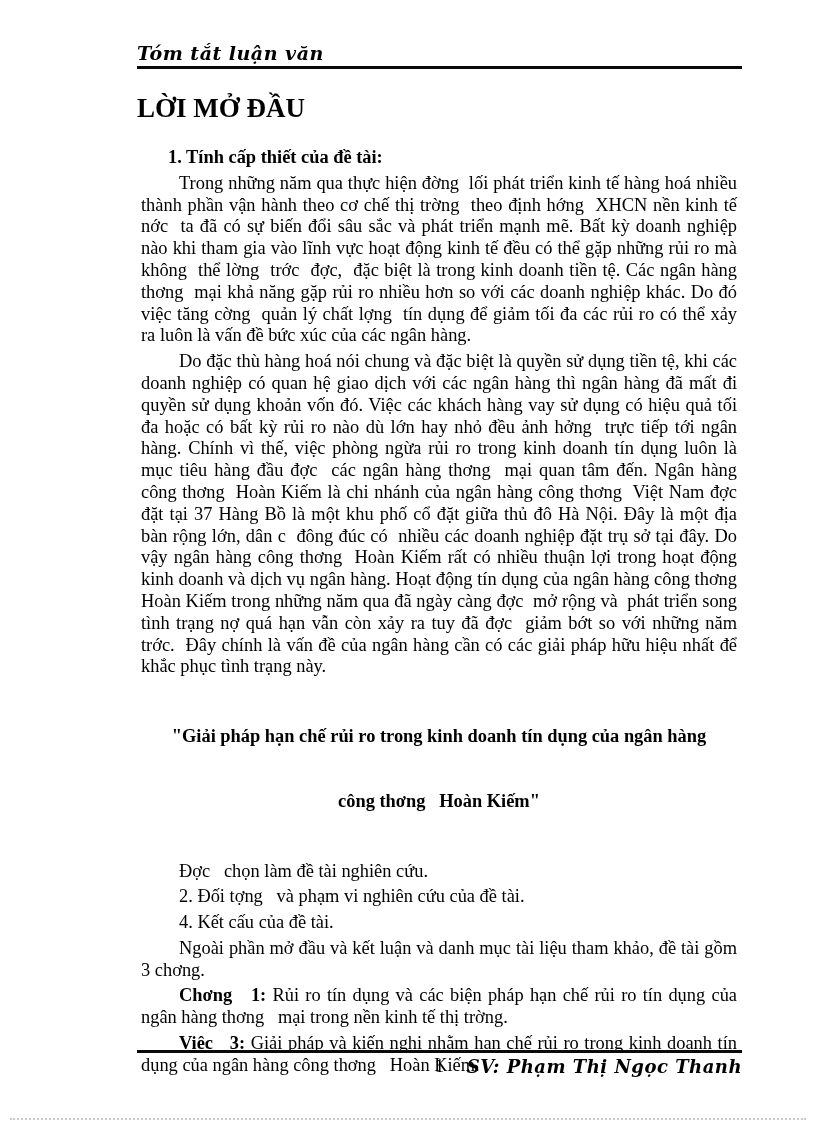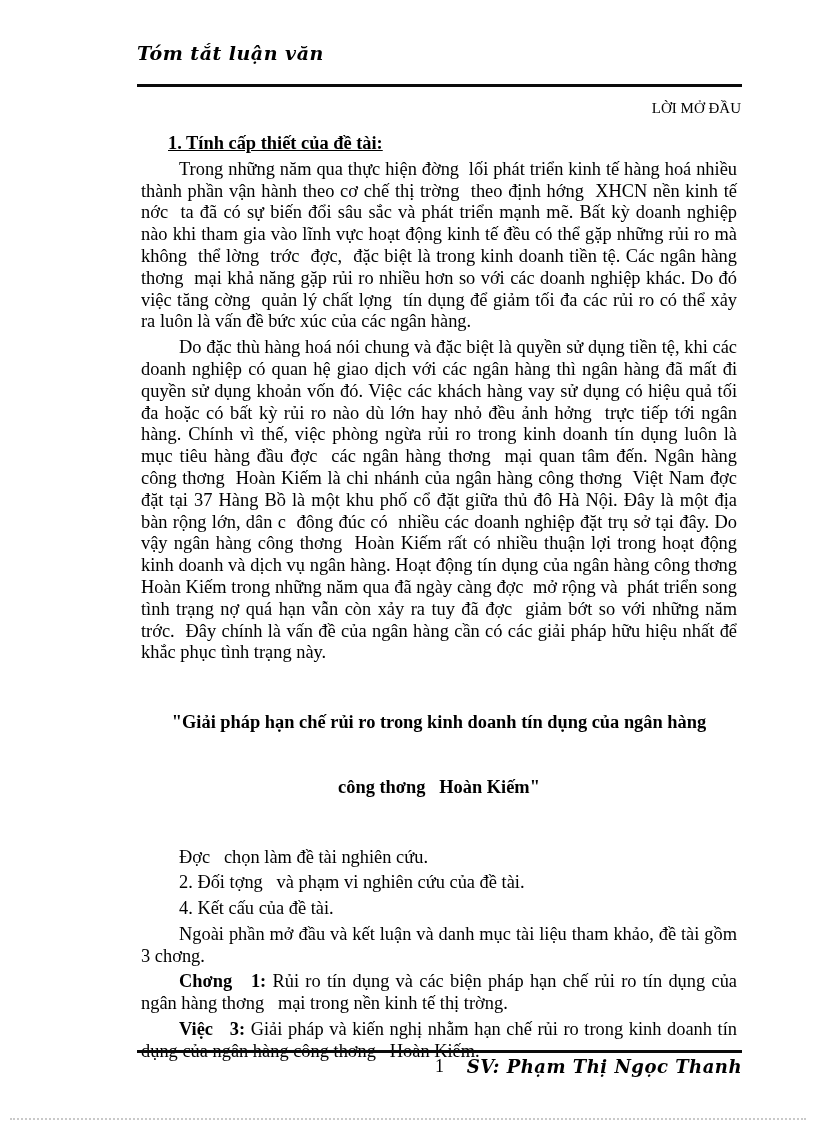--- a/index.html
+++ b/index.html
@@ -12,54 +12,53 @@
     font-family: "Liberation Serif", "DejaVu Serif", serif;
     overflow: hidden;
   }
   
   .running-header {
     position: absolute;
     left: 137px;
     right: 74px;
     top: 42px;
     border-bottom: 3px solid #0a0a0a;
-    padding-bottom: 20px;
+    padding-bottom: 2px;
   }
   .script {
     font-family: "DejaVu Serif", serif;
     font-style: italic;
     font-weight: bold;
     font-size: 19px;
     letter-spacing: 0.5px;
   }
   
   .content {
     position: absolute;
     left: 137px;
     width: 604px;
     top: 88px;
     font-size: 18.4px;
     line-height: 21.8px;
     text-align: justify;
   }
   .doc-title {
-    text-align: right;
-    font-size: 15px;
+    text-align: left;
+    font-size: 27px;
     line-height: 28px;
-    font-weight: normal;
+    font-weight: bold;
     margin: 6px 0 0 0;
   }
   .section-heading {
     font-size: 18.4px;
     line-height: 21.8px;
     font-weight: bold;
-    margin: 11px 0 0 0;
+    margin: 25px 0 0 0;
     text-indent: 31px;
     text-align: left;
-    text-decoration: underline;
   }
   .para {
     margin: 4px;
     text-indent: 38px;
     white-space: pre-wrap;
   }
   .thesis-title {
     font-weight: bold;
     text-align: center;
     white-space: pre-wrap;

